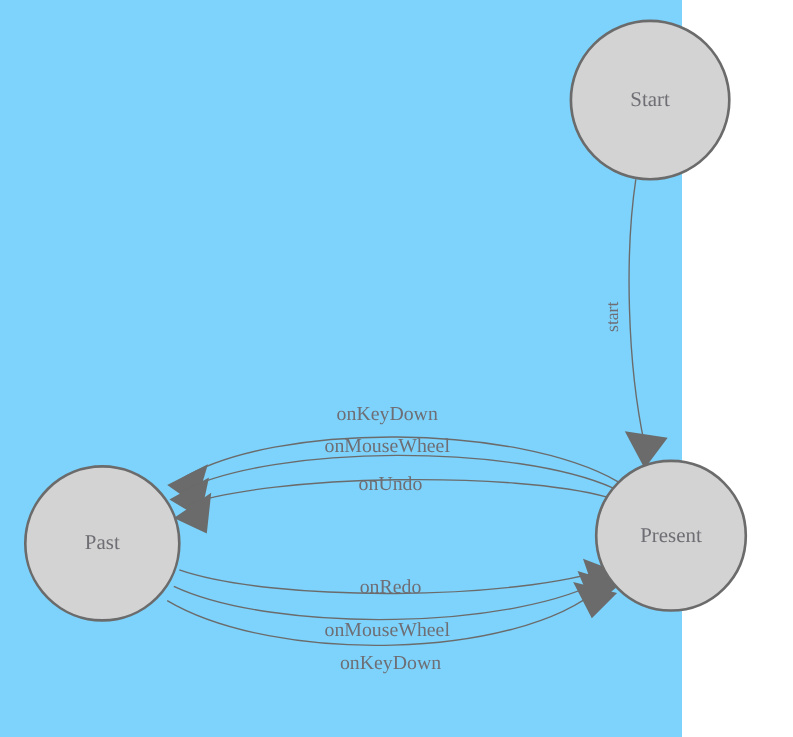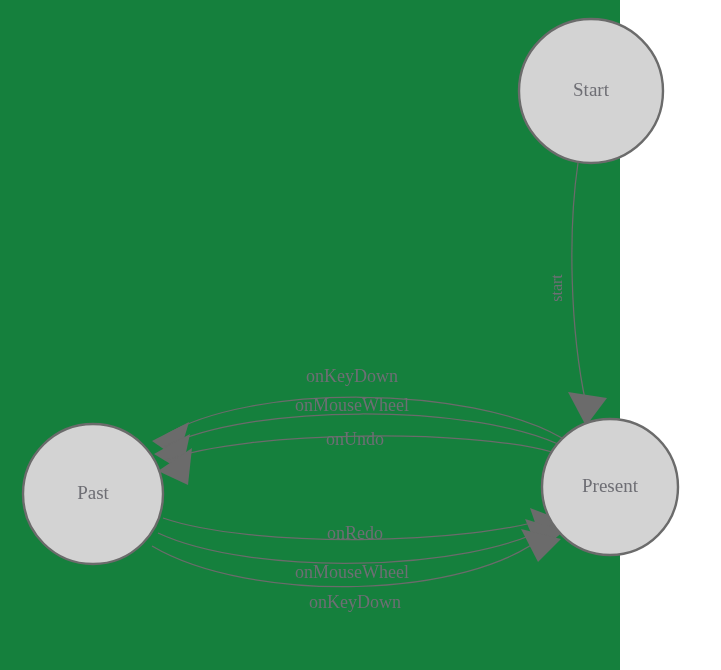--- a/index.html
+++ b/index.html
@@ -11,21 +11,21 @@
   body {
     width: 721px;
     height: 670px;
     overflow: hidden;
     font-family: "Liberation Serif", "DejaVu Serif", serif;
   }
   #diagram-root {
     position: relative;
     width: 620px;
     height: 670px;
-    background: #15803d;
+    background: #7dd3fc;
   }
   svg#state-diagram {
     display: block;
     width: 721px;
     height: 670px;
   }
   .node-circle {
     fill: #d3d3d3;
     stroke: #6b6b6b;
     stroke-width: 2.4;

